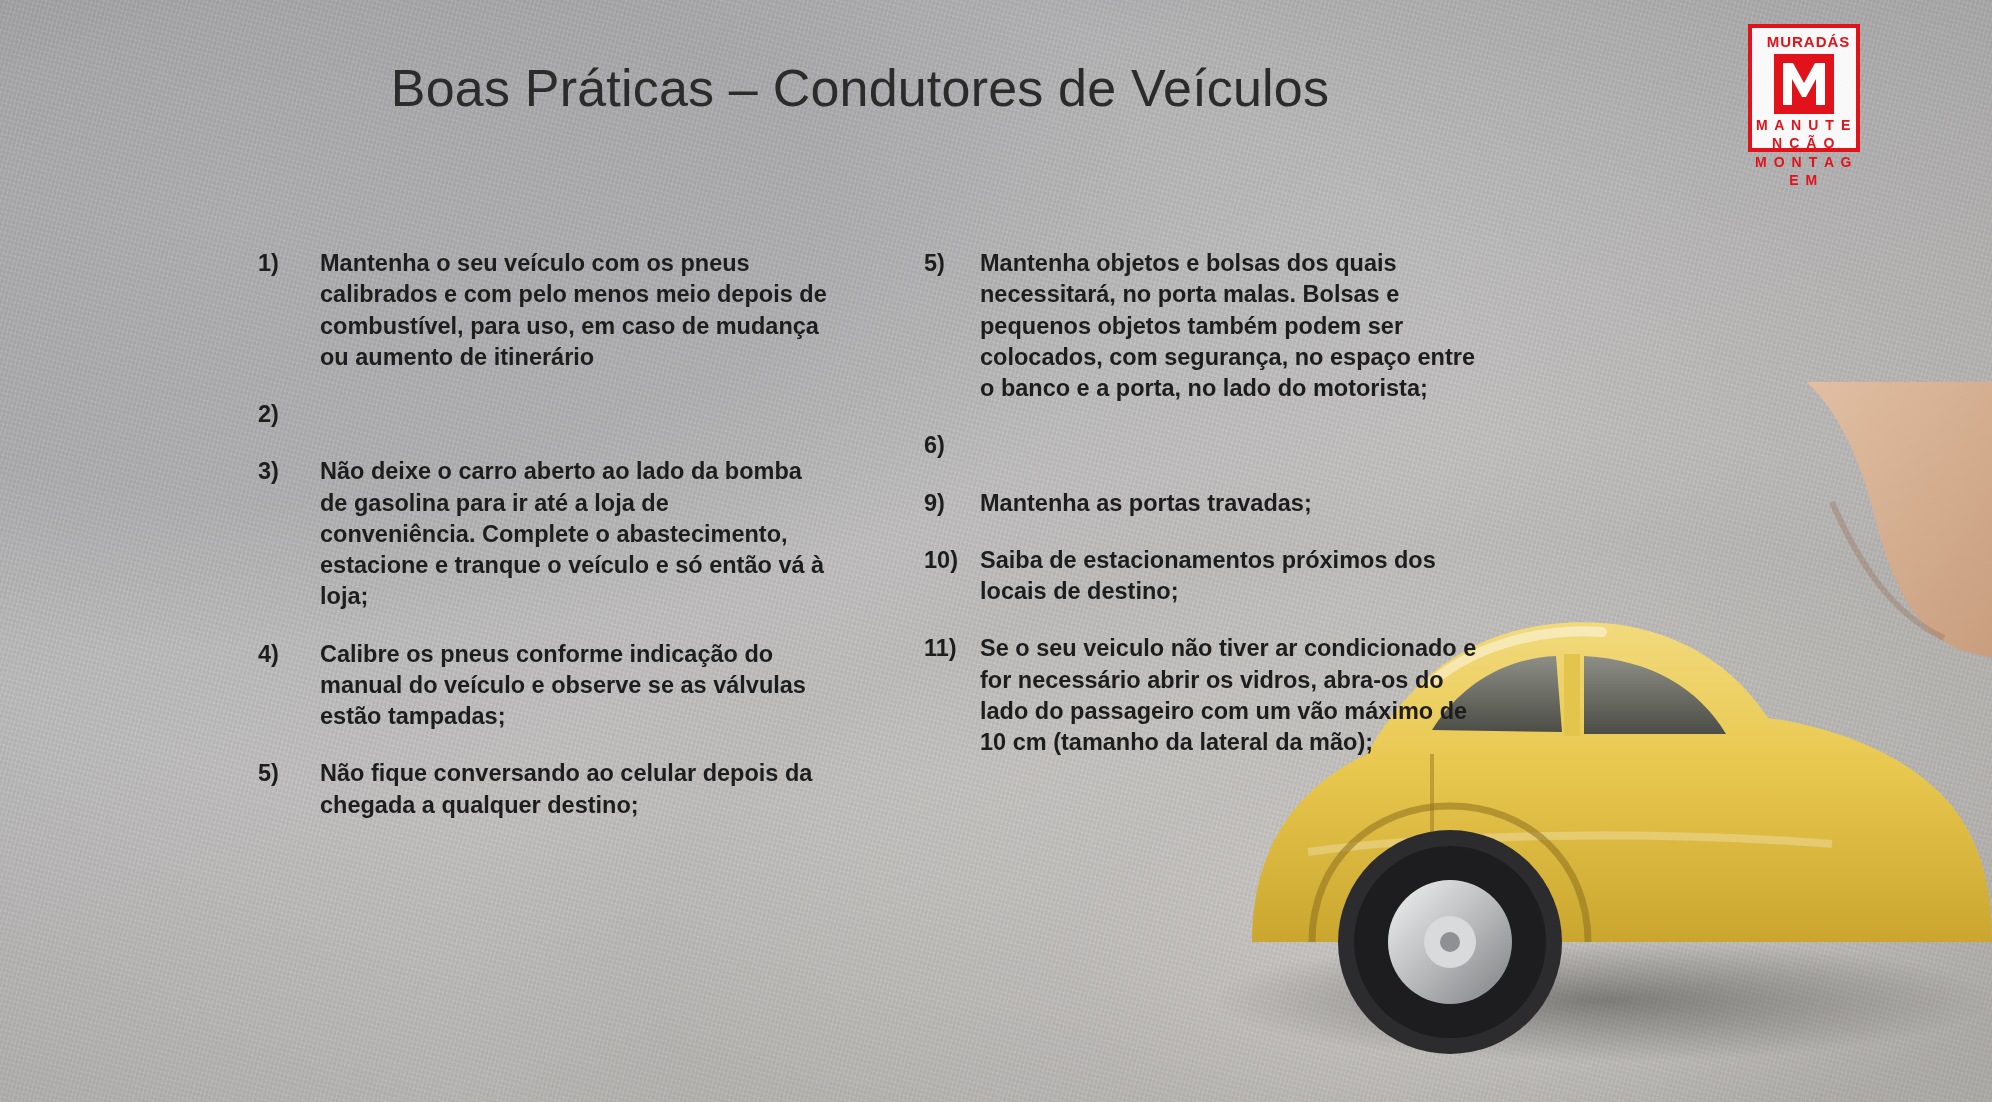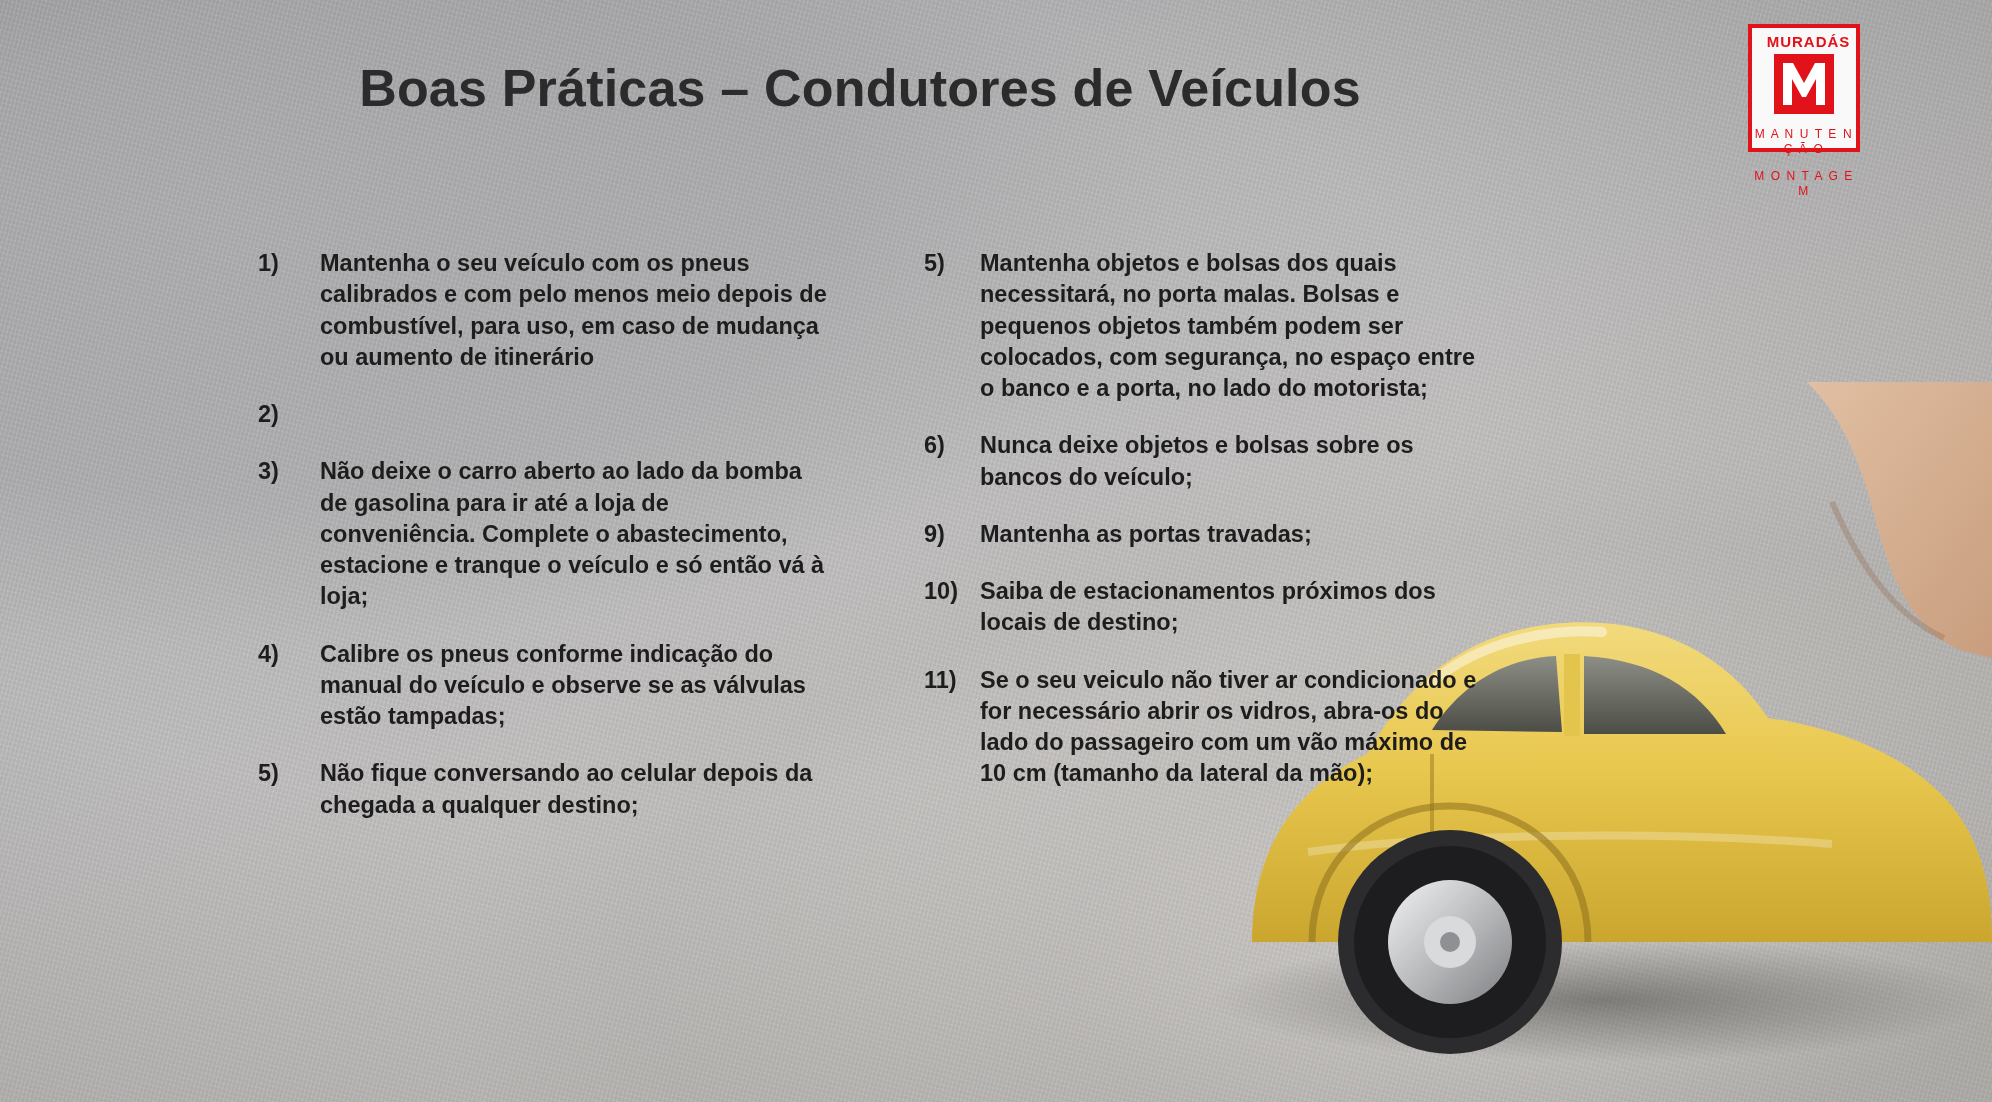--- a/index.html
+++ b/index.html
@@ -40,21 +40,21 @@
   }
 
   
   .title {
     position: absolute;
     top: 58px;
     left: 0;
     width: 1720px;
     text-align: center;
     font-size: 52px;
-    font-weight: bold;
+    font-weight: normal;
     color: #2b2b2b;
     letter-spacing: 0.2px;
     z-index: 6;
   }
 
   
   .logo {
     position: absolute;
     top: 24px;
     left: 1748px;
@@ -79,27 +79,27 @@
     margin-left: 9px;
   }
   .logo-mark {
     margin-top: 4px;
     width: 62px;
     height: 62px;
     position: relative;
   }
   .logo-mark svg { display:block; }
   .logo-sub {
-    font-size: 12px;
-    font-weight: normal;
+    font-size: 14px;
+    font-weight: bold;
     color: #e1121a;
     letter-spacing: 1.6px;
     line-height: 1.25;
     text-align: center;
-    margin-top: 12px;
+    margin-top: 2px;
   }
 
   
   .columns {
     position: absolute;
     top: 248px;
     left: 258px;
     width: 1460px;
     display: flex;
     gap: 96px;
@@ -239,21 +239,20 @@
     </div>
 
     <div class="col col-right">
       <ol class="list">
         <li>
           <span class="num">5)</span>
           <span class="txt">Mantenha objetos e bolsas dos quais necessitará, no porta malas. Bolsas e pequenos objetos também podem ser colocados, com segurança, no espaço entre o banco e a porta, no lado do motorista;</span>
         </li>
         <li>
           <span class="num">6)</span>
-          <span class="txt">Nunca deixe objetos e bolsas sobre os bancos do veículo;</span>
         </li>
         <li>
           <span class="num">9)</span>
           <span class="txt">Mantenha as portas travadas;</span>
         </li>
         <li>
           <span class="num">10)</span>
           <span class="txt">Saiba de estacionamentos próximos dos locais de destino;</span>
         </li>
         <li>

